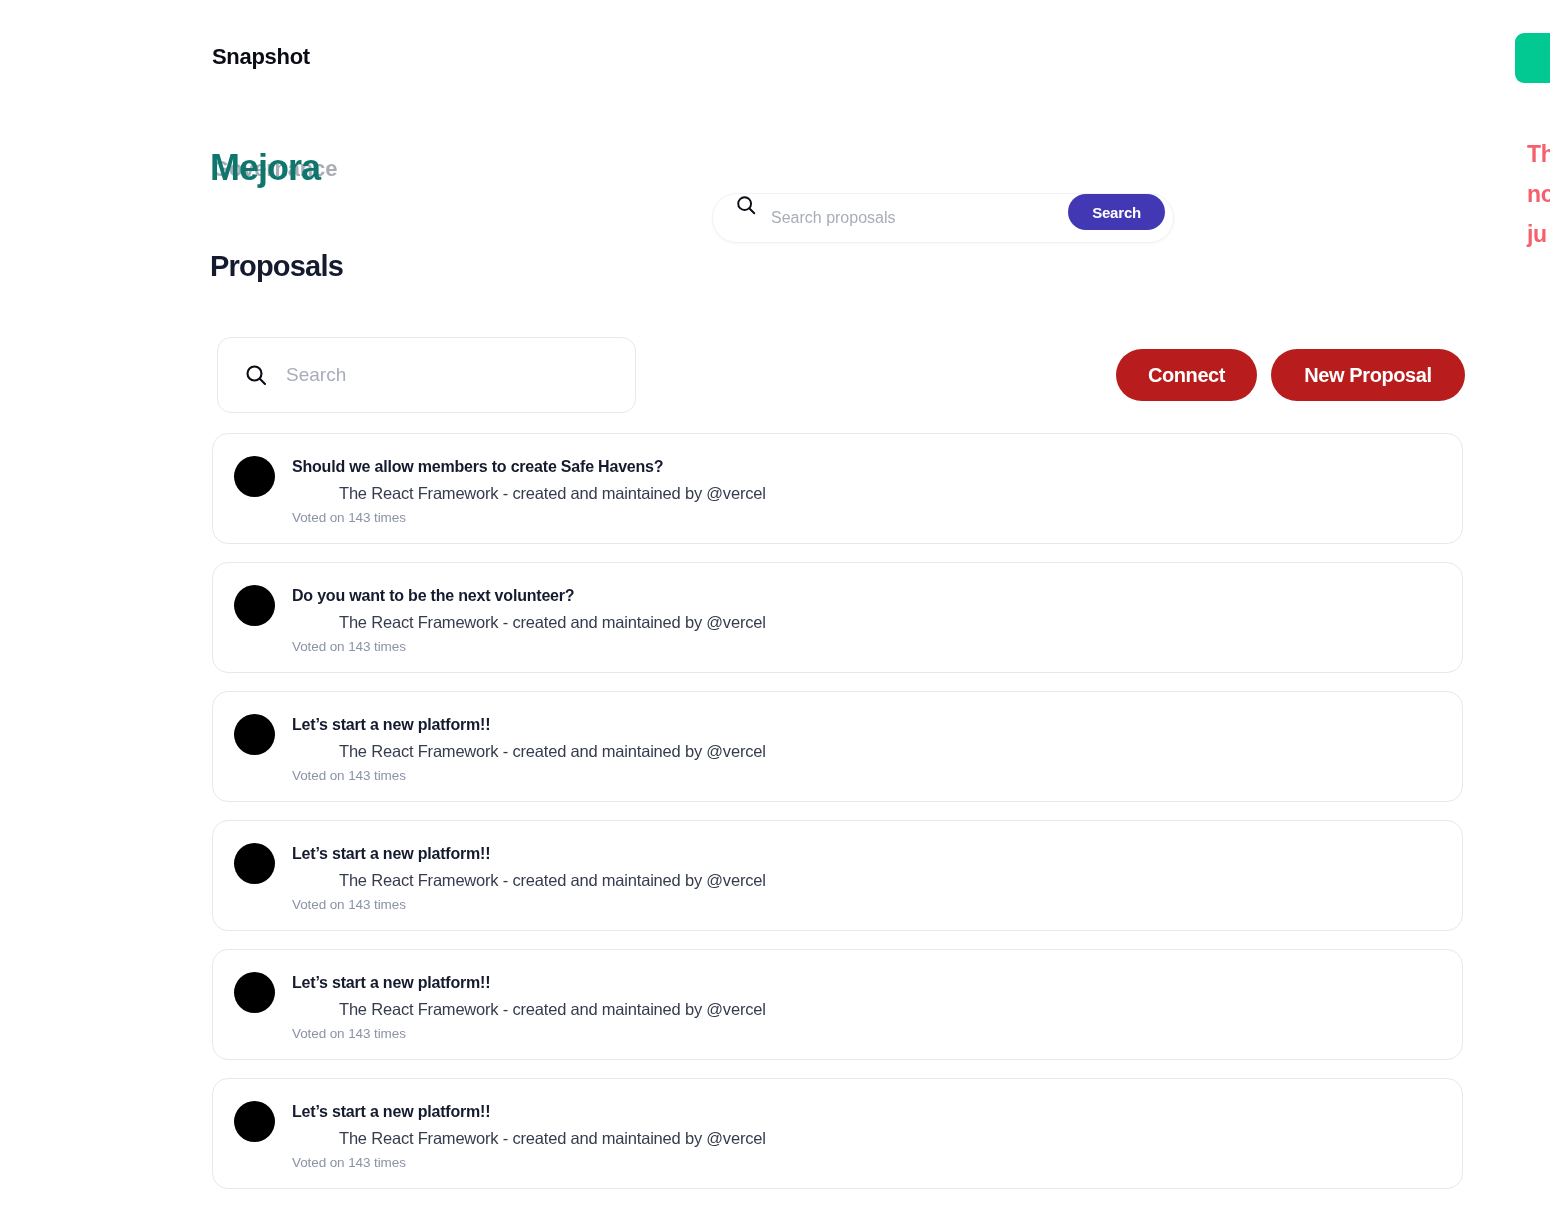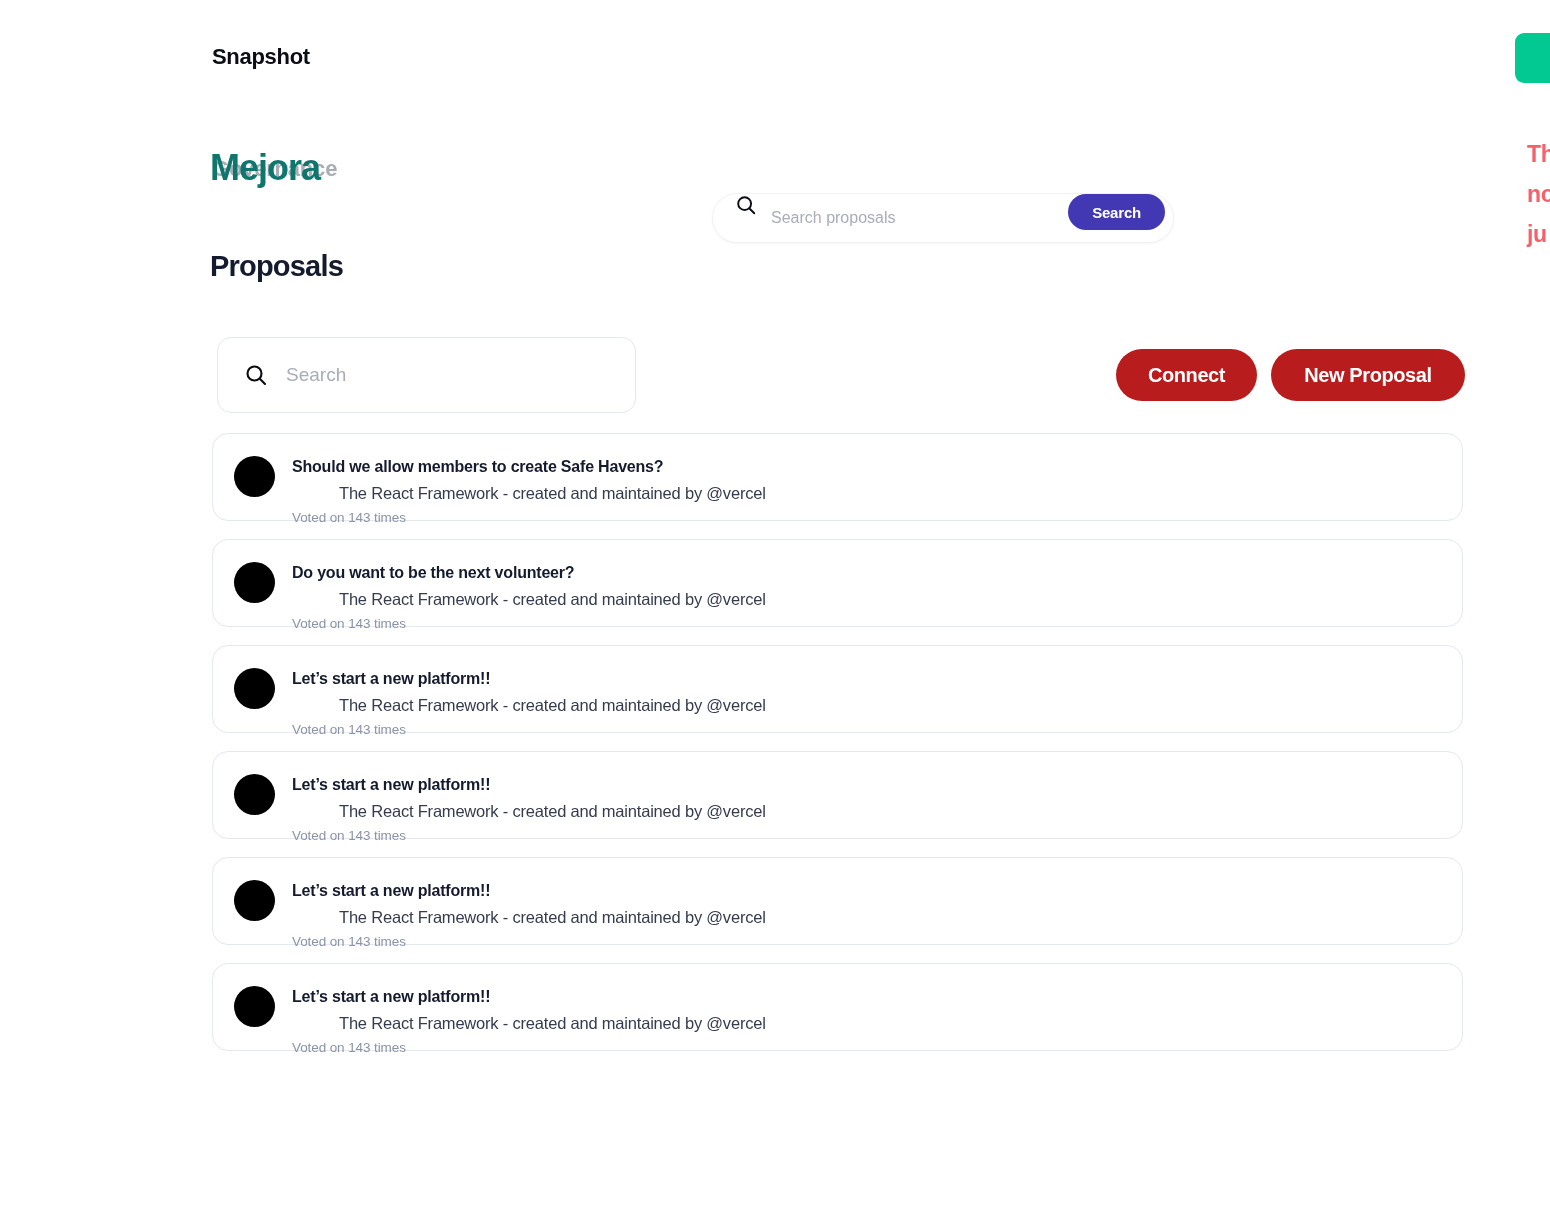--- a/index.html
+++ b/index.html
@@ -168,21 +168,21 @@
   .proposal-list {
     position: absolute;
     left: 212px;
     top: 433px;
     width: 1251px;
   }
 
   .proposal-card {
     position: relative;
     width: 1251px;
-    height: 88px;
+    height: 111px;
     background: #ffffff;
     border: 1px solid #e4e8f0;
     border-radius: 16px;
     margin-bottom: 18px;
     display: flex;
     align-items: flex-start;
     padding: 22px 0 0 21px;
     cursor: pointer;
   }
 

